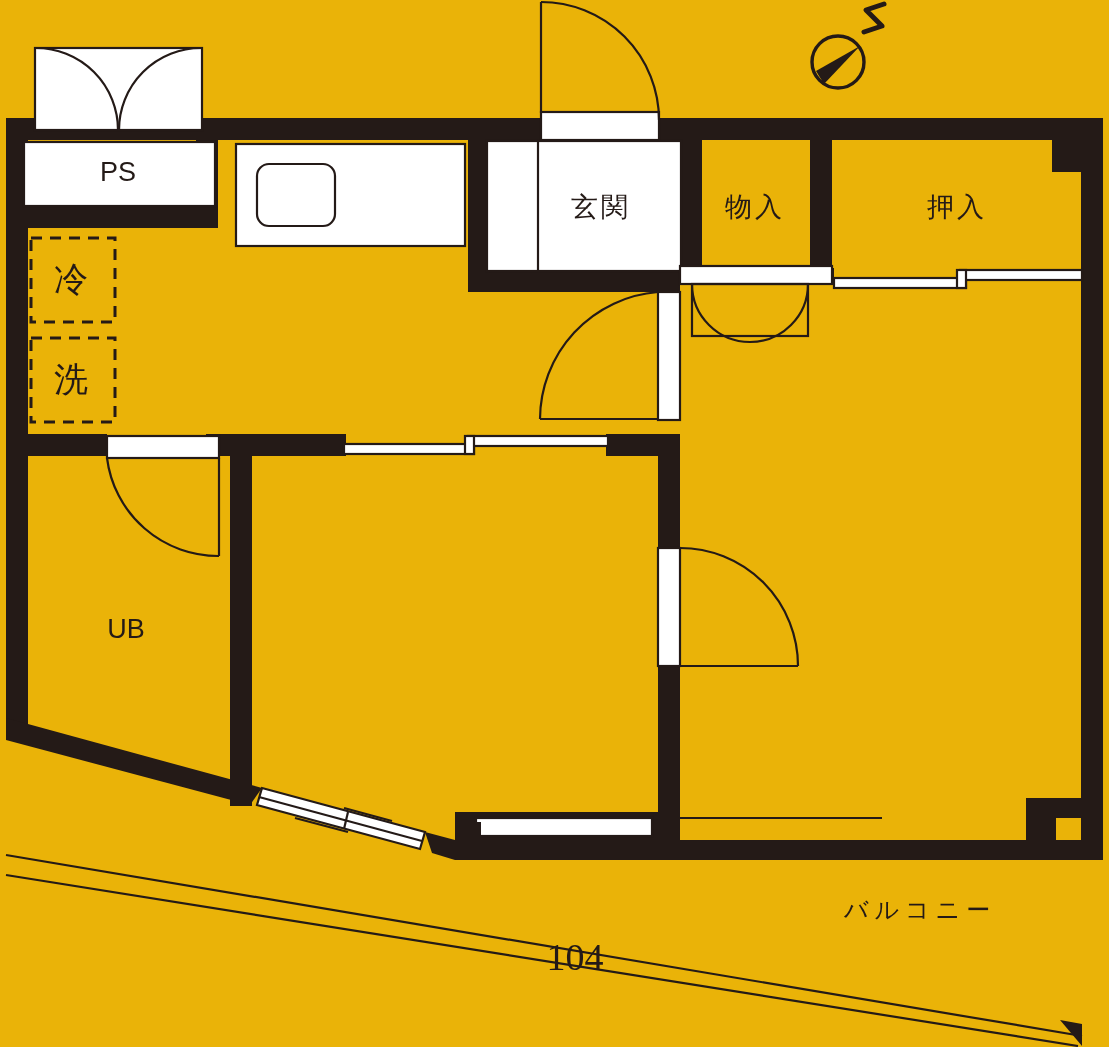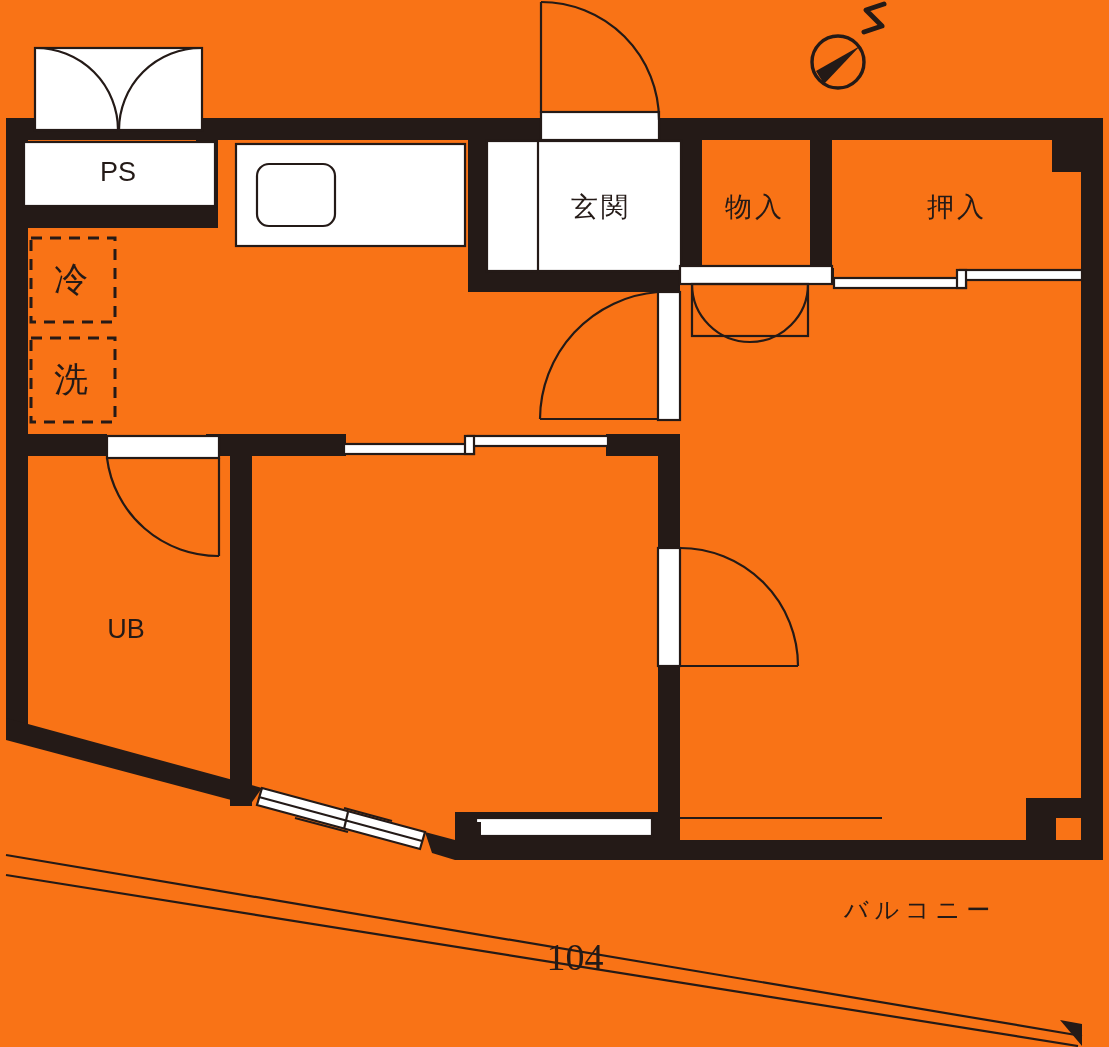--- a/index.html
+++ b/index.html
@@ -10,21 +10,21 @@
   body {
     width: 1109px;
     height: 1047px;
     font-family: "Liberation Sans", sans-serif;
     overflow: hidden;
   }
   #floorplan-root {
     position: relative;
     width: 1109px;
     height: 1047px;
-    background: #f97316;
+    background: #eab308;
   }
   svg#plan-svg {
     display: block;
     width: 1109px;
     height: 1047px;
   }
   .wall { fill: #241a17; }
   .thinline {
     fill: none;
     stroke: #241a17;

